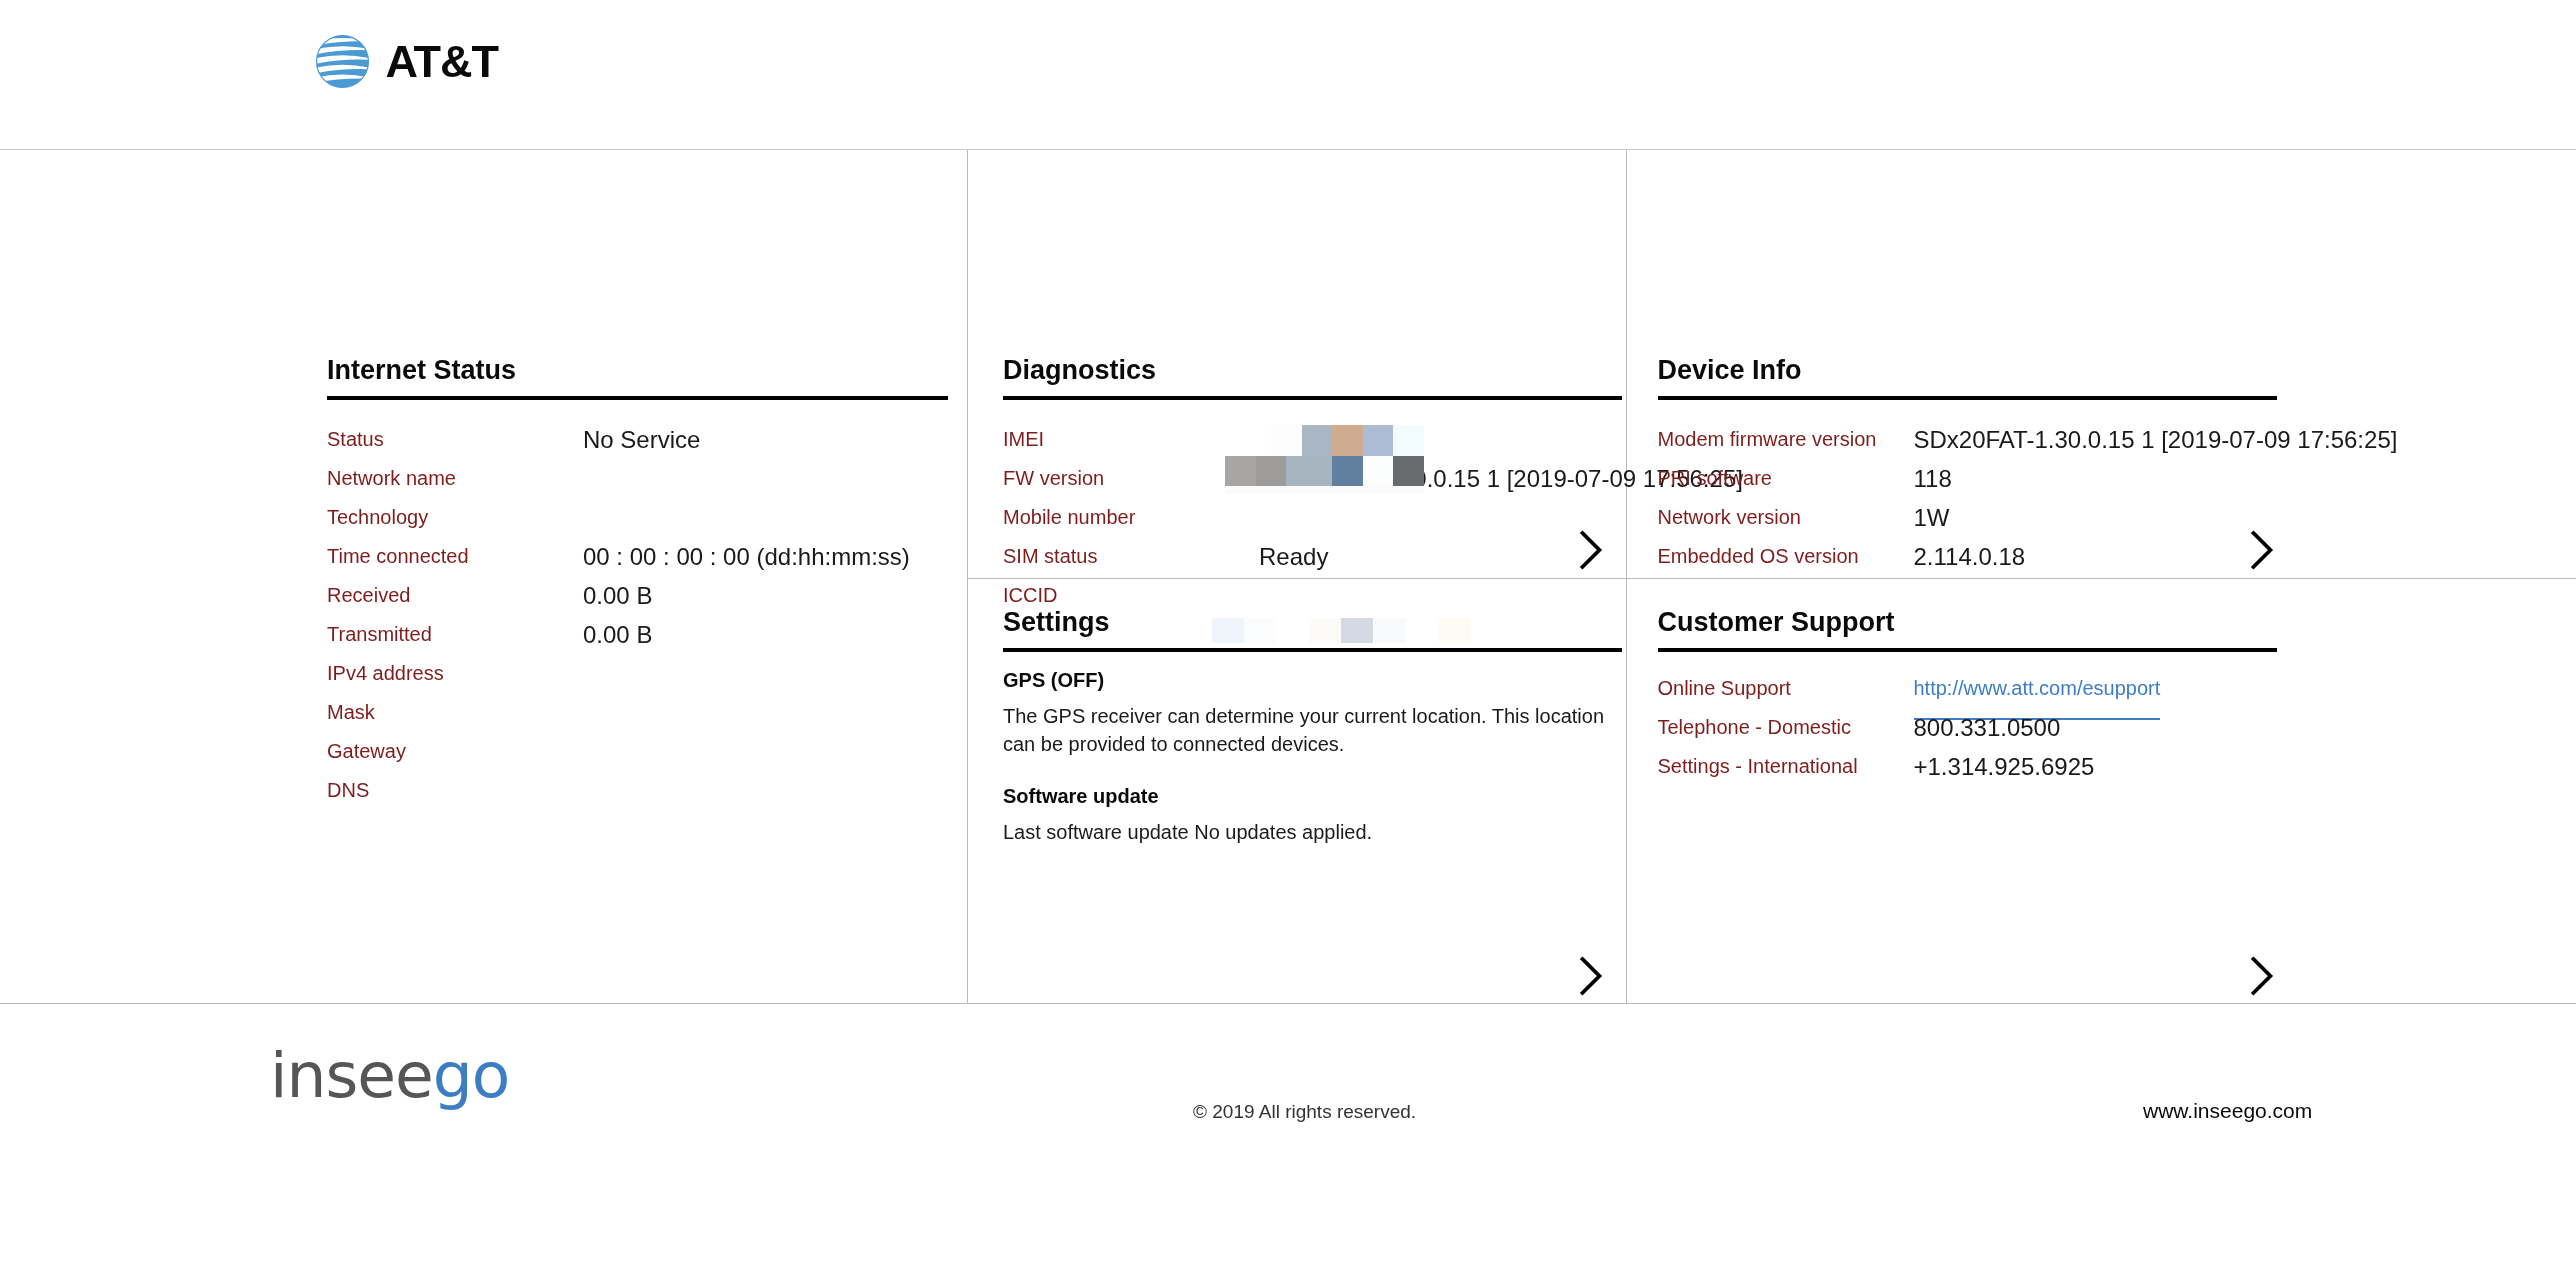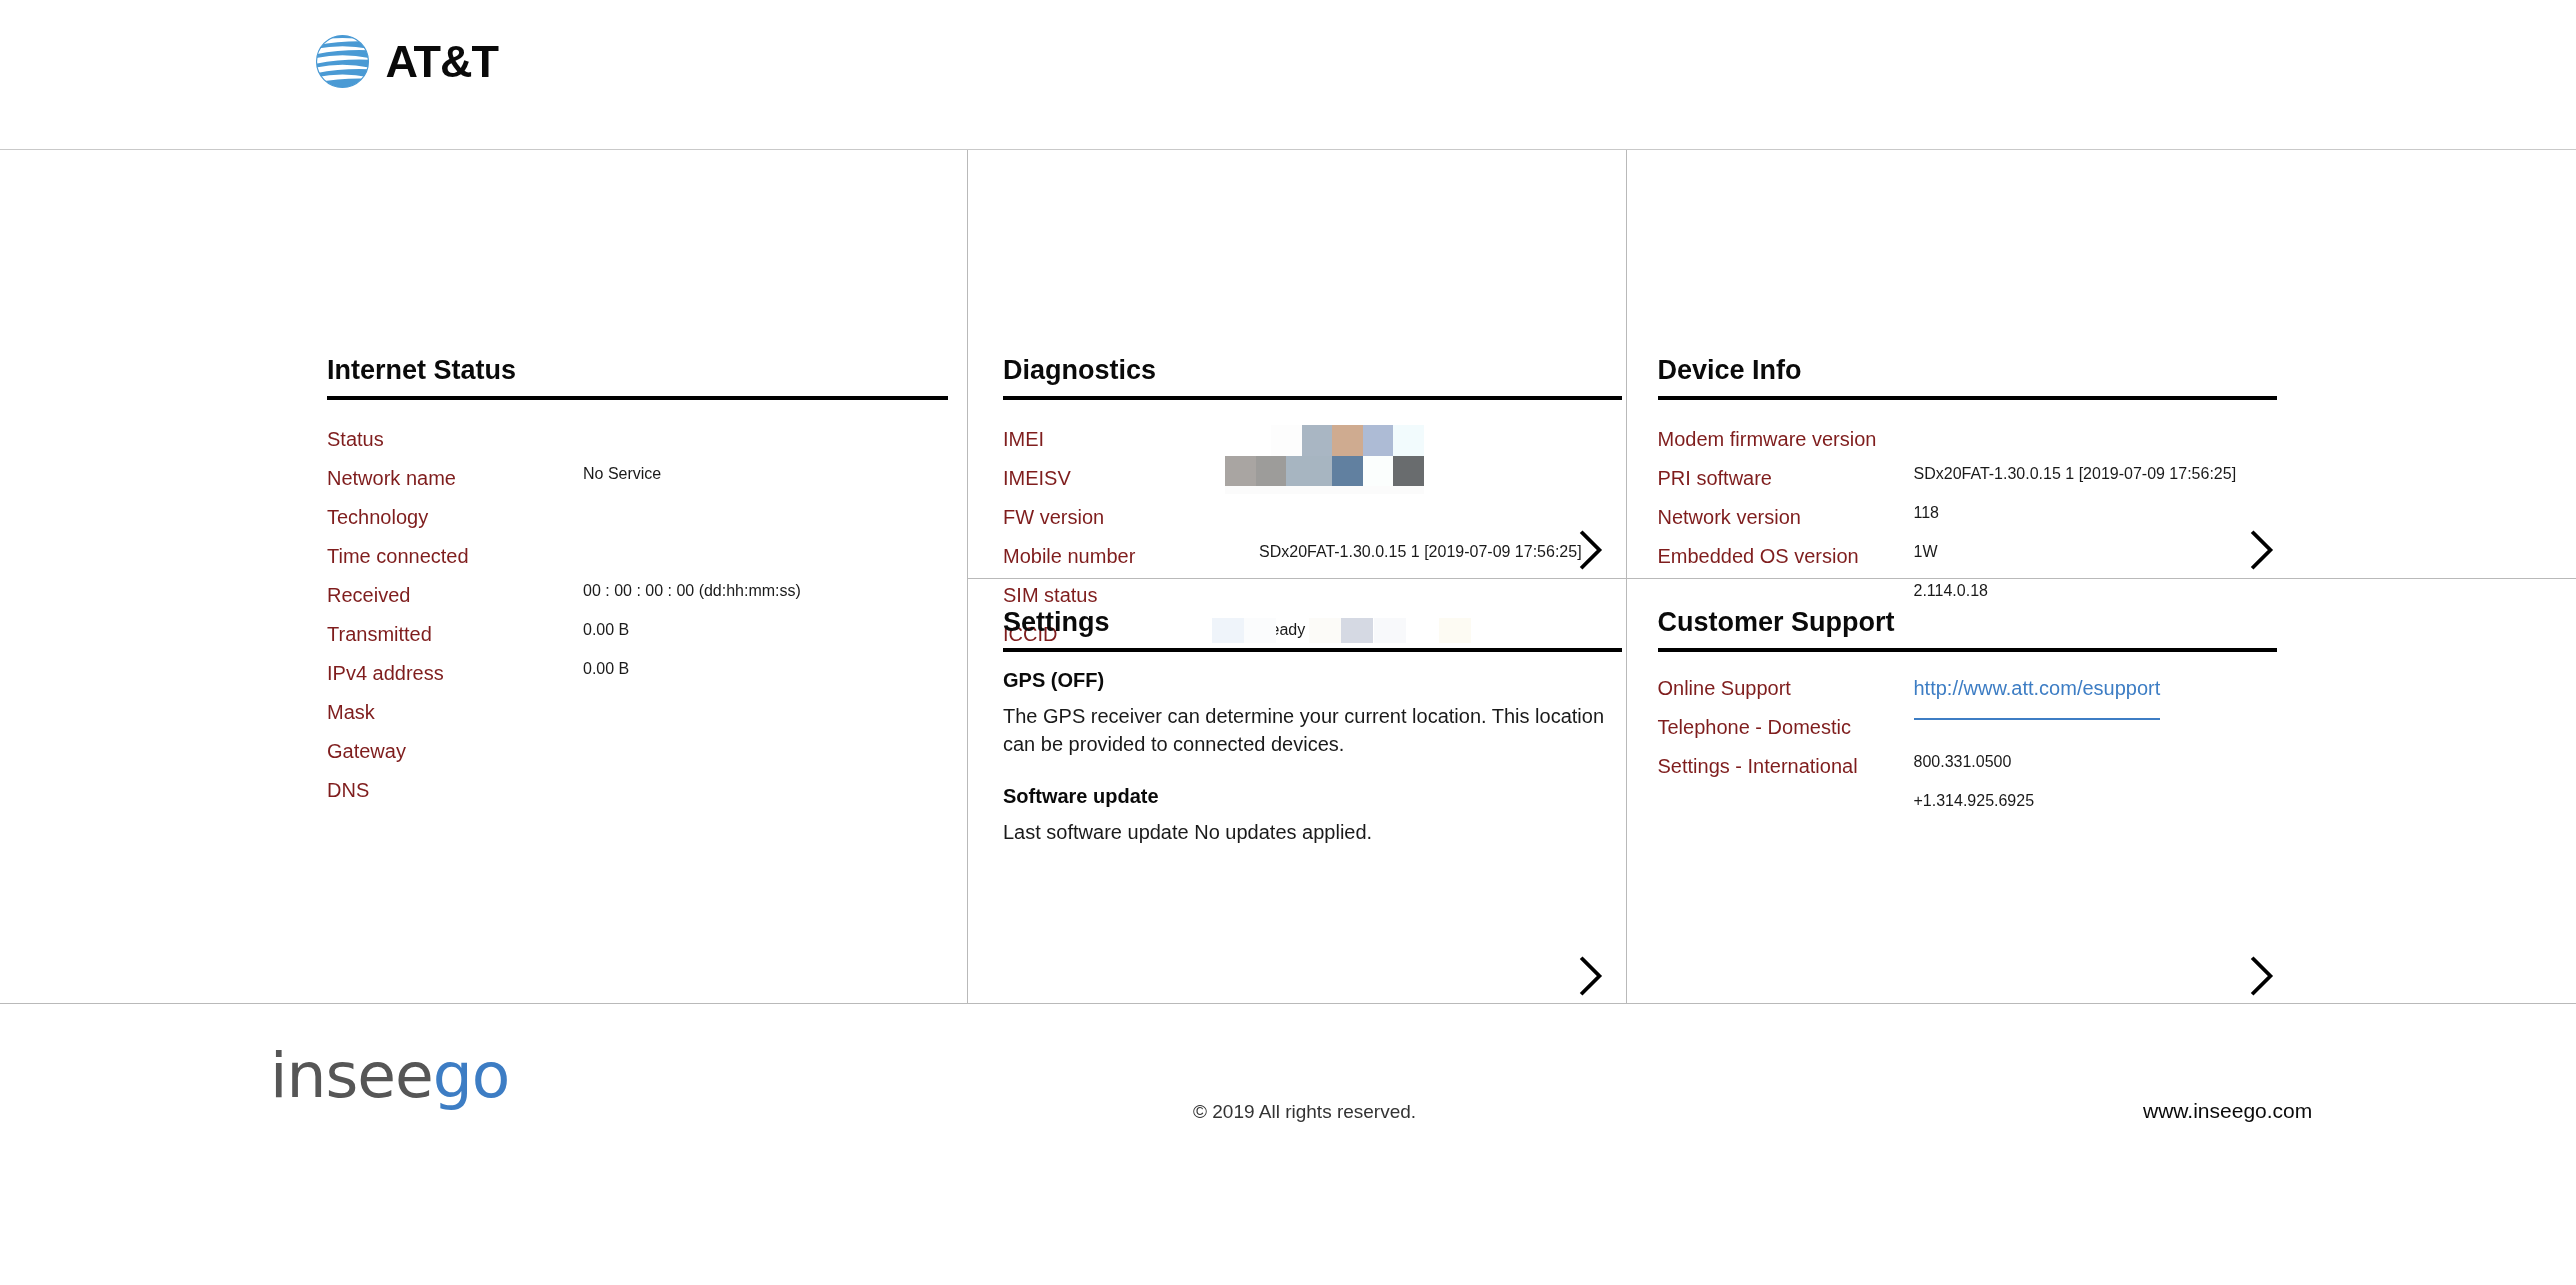--- a/index.html
+++ b/index.html
@@ -64,21 +64,21 @@
   .p-settings .title-rule{left:36px;top:70px;width:619px;}
   .settings-body{position:absolute;left:36px;top:91px;width:611px;}
 
   .p-support .panel-title{left:31.5px;top:29px;}
   .p-support .title-rule{left:31.5px;top:70px;width:619px;}
   .rows-support{position:absolute;left:31.5px;top:91px;}
 
   
   .kv{position:relative;height:39px;line-height:39px;white-space:nowrap;}
   .kv .k{display:inline-block;width:256px;font-size:20px;color:#7f1d1d;vertical-align:top;}
-  .kv .v{display:inline-block;font-size:16px;color:#1a1a1a;vertical-align:top;margin-top:34px;}
+  .kv .v{display:inline-block;font-size:24px;color:#1a1a1a;vertical-align:top;}
   .rows-device .kv .k{width:256px;}
   .rows-support .kv .k{width:256px;}
 
   .link{
     color:#3d7dc4;text-decoration:none;border-bottom:2.9px solid #3d7dc4;
     padding-bottom:19px;font-size:20px;
   }
 
   
   .redact{position:absolute;}
@@ -193,23 +193,20 @@
 
     <div class="panel p-diagnostics">
       <div class="panel-inner">
         <div class="panel-title">Diagnostics</div>
         <div class="title-rule"></div>
         <div class="rows-diag">
           <div class="kv">
             <span class="k">IMEI</span><span class="v"></span>
           </div>
           <div class="kv">
-            <span class="k">IMEISV</span><span class="v"></span>
-          </div>
-          <div class="kv">
             <span class="k">FW version</span><span class="v">SDx20FAT-1.30.0.15 1 [2019-07-09 17:56:25]</span>
           </div>
           <div class="kv">
             <span class="k">Mobile number</span><span class="v"></span>
           </div>
           <div class="kv">
             <span class="k">SIM status</span><span class="v">Ready</span>
           </div>
           <div class="kv">
             <span class="k">ICCID</span><span class="v"></span>

